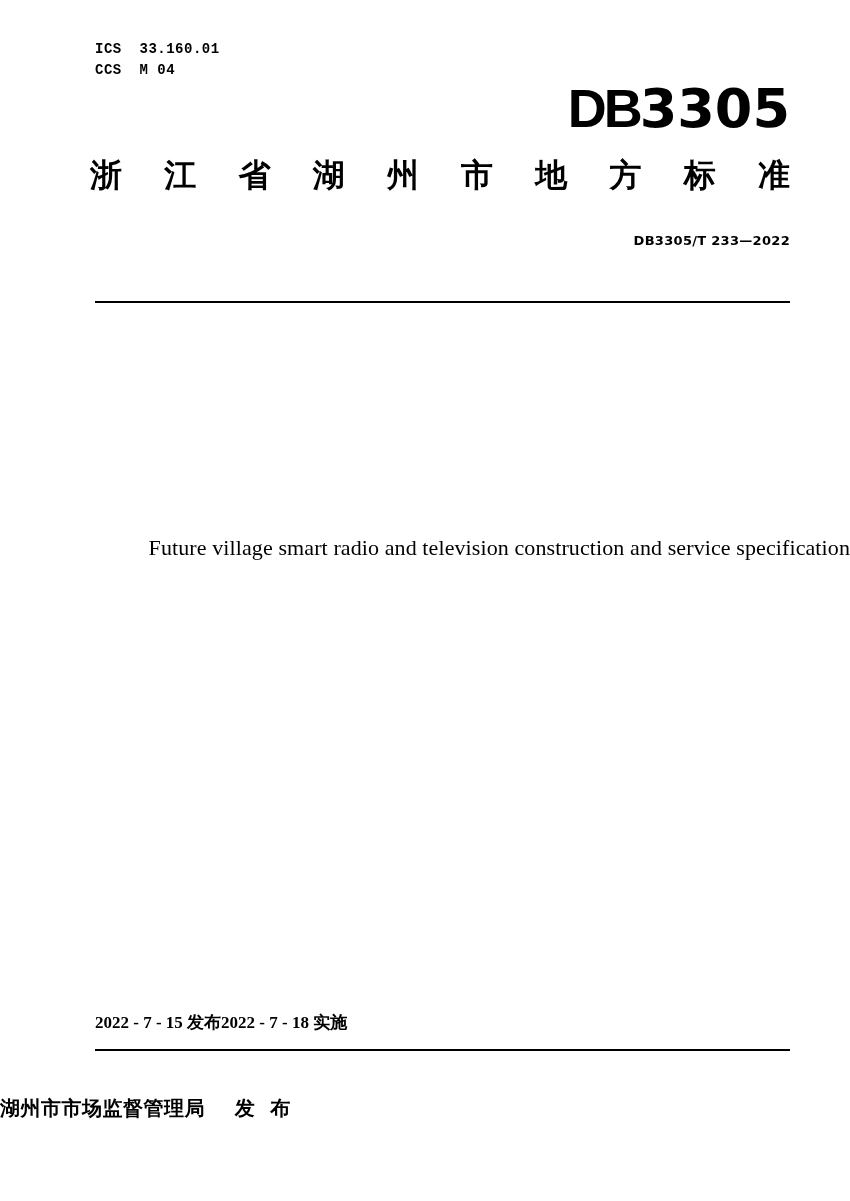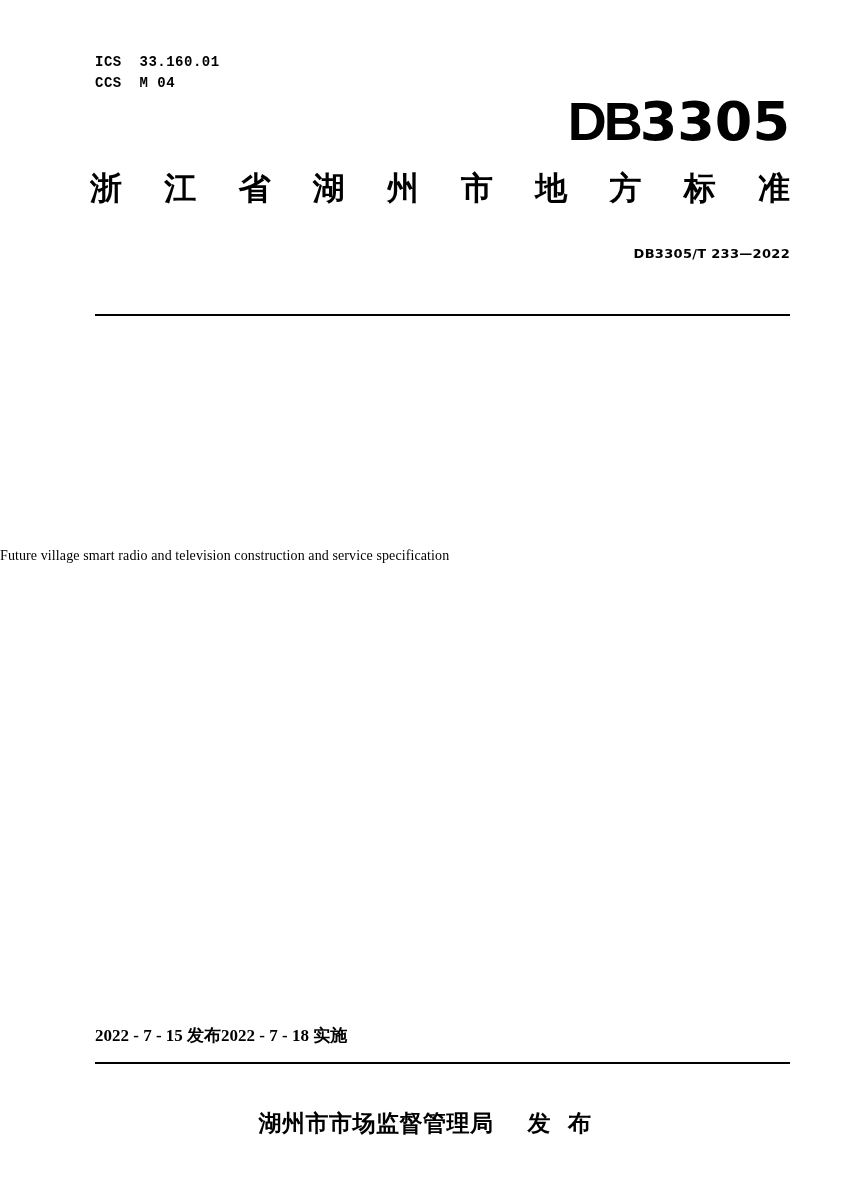--- a/index.html
+++ b/index.html
@@ -11,21 +11,21 @@
     width: 850px;
     height: 1201px;
     position: relative;
     font-family: "Liberation Serif", serif;
     color: #000000;
     overflow: hidden;
   }
 
   .page {
     position: absolute;
-    top: 16px; left: 0;
+    top: 3px; left: 0;
     width: 850px;
     height: 1021px;
   }
 
   
   .ics-block {
     position: absolute;
     left: 95px;
     top: 36px;
     font-family: "Liberation Mono", monospace;
@@ -112,23 +112,23 @@
     text-align: center;
     font-family: "DejaVu Sans", sans-serif;
     font-weight: 700;
     font-size: 30px;
     letter-spacing: 1px;
   }
   .doc-title-en {
     position: absolute;
     left: 0; right: 0;
     top: 532px;
-    text-align: left;
+    text-align: right;
     font-family: "Liberation Serif", serif;
-    font-size: 14px;
+    font-size: 22px;
     letter-spacing: 0.1px;
   }
 
   
   .dates {
     position: absolute;
     left: 95px;
     right: 60px;
     top: 1008px;
     display: flex;
@@ -136,24 +136,24 @@
     font-weight: 700;
     font-size: 17px;
     white-space: nowrap;
   }
 
   
   .issuer {
     position: absolute;
     left: 0; right: 0;
     top: 1092px;
-    text-align: center;
+    text-align: left;
     font-family: "DejaVu Sans", sans-serif;
     font-weight: 700;
-    font-size: 23px;
+    font-size: 20px;
     letter-spacing: 0.5px;
     white-space: pre;
   }
 </style>
 </head>
 <body>
 
 <div class="page">
 
   <div class="ics-block">

